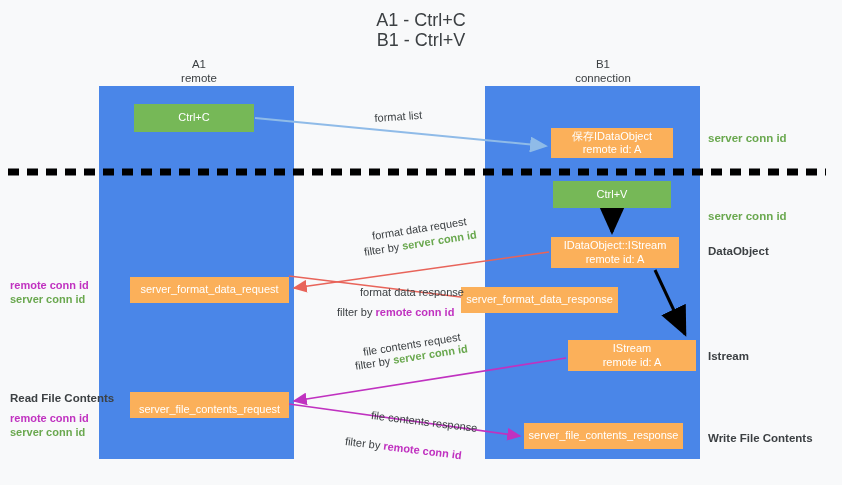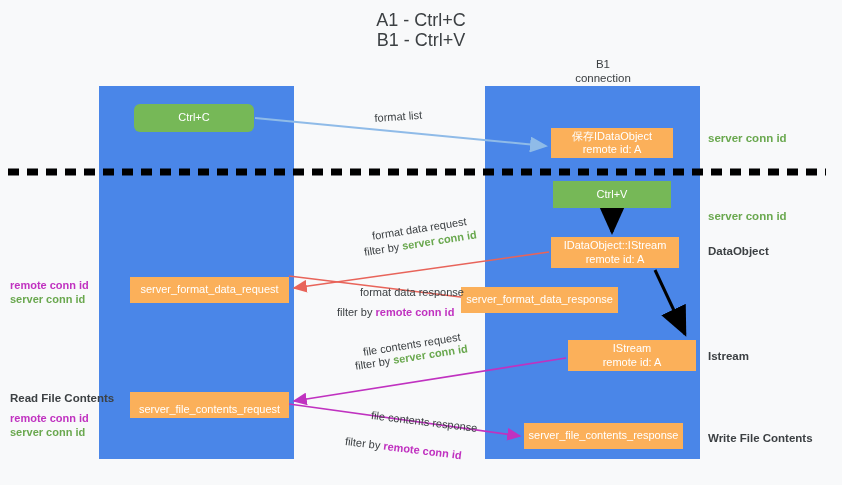--- a/index.html
+++ b/index.html
@@ -42,21 +42,21 @@
     display:flex;align-items:center;justify-content:center;
     text-align:center;
     color:#ffffff;
     font-size:11px;line-height:13.5px;
     box-sizing:border-box;
     padding:2px 4px;
   }
   .green{background:#6aa84f;background:#76b857;}
   .orange{background:#f9ad54;background:#fbb05a;}
 
-  #n-ctrlc{left:134px;top:104px;width:120px;height:28px;border-radius:6px;}
+  #n-ctrlc{left:134px;top:104px;width:120px;height:28px;}
   #n-idataobject{left:551px;top:128px;width:122px;height:30px;}
   #n-ctrlv{left:553px;top:181px;width:118px;height:27px;}
   #n-getdata{left:551px;top:237px;width:128px;height:31px;}
   #n-fmtreq{left:130px;top:277px;width:159px;height:26px;}
   #n-fmtresp{left:461px;top:287px;width:157px;height:26px;}
   #n-istream{left:568px;top:340px;width:128px;height:31px;}
   #n-filereq{left:130px;top:392px;width:159px;height:26px;align-items:flex-end;}
   #n-fileresp{left:524px;top:423px;width:159px;height:26px;}
 
   
@@ -96,20 +96,24 @@
 </head>
 <body>
 
 <div id="stage">
 
   <div class="abs" id="title">
     <div>A1 - Ctrl+C</div>
     <div>B1 - Ctrl+V</div>
   </div>
 
+  <div class="abs col-head" id="head-a1">
+    <div>A1</div>
+    <div>remote</div>
+  </div>
   <div class="abs col-head" id="head-b1">
     <div>B1</div>
     <div>connection</div>
   </div>
 
   <div class="abs lane" id="lane-a1"></div>
   <div class="abs lane" id="lane-b1"></div>
 
   <svg id="wires">
     <defs>

